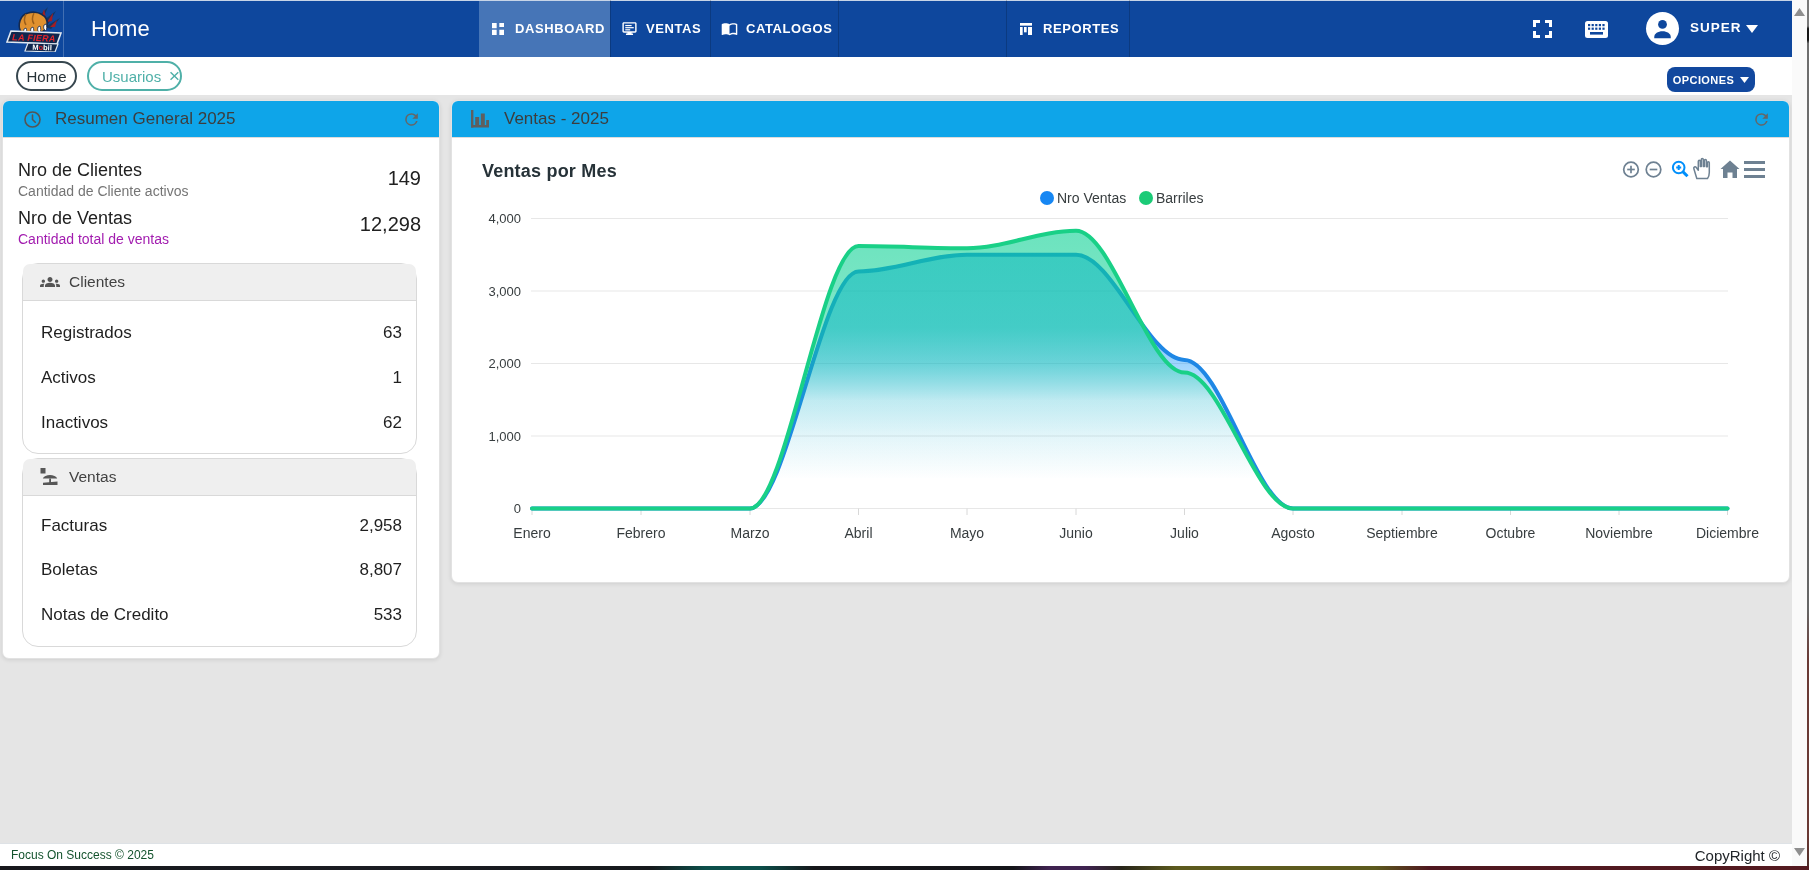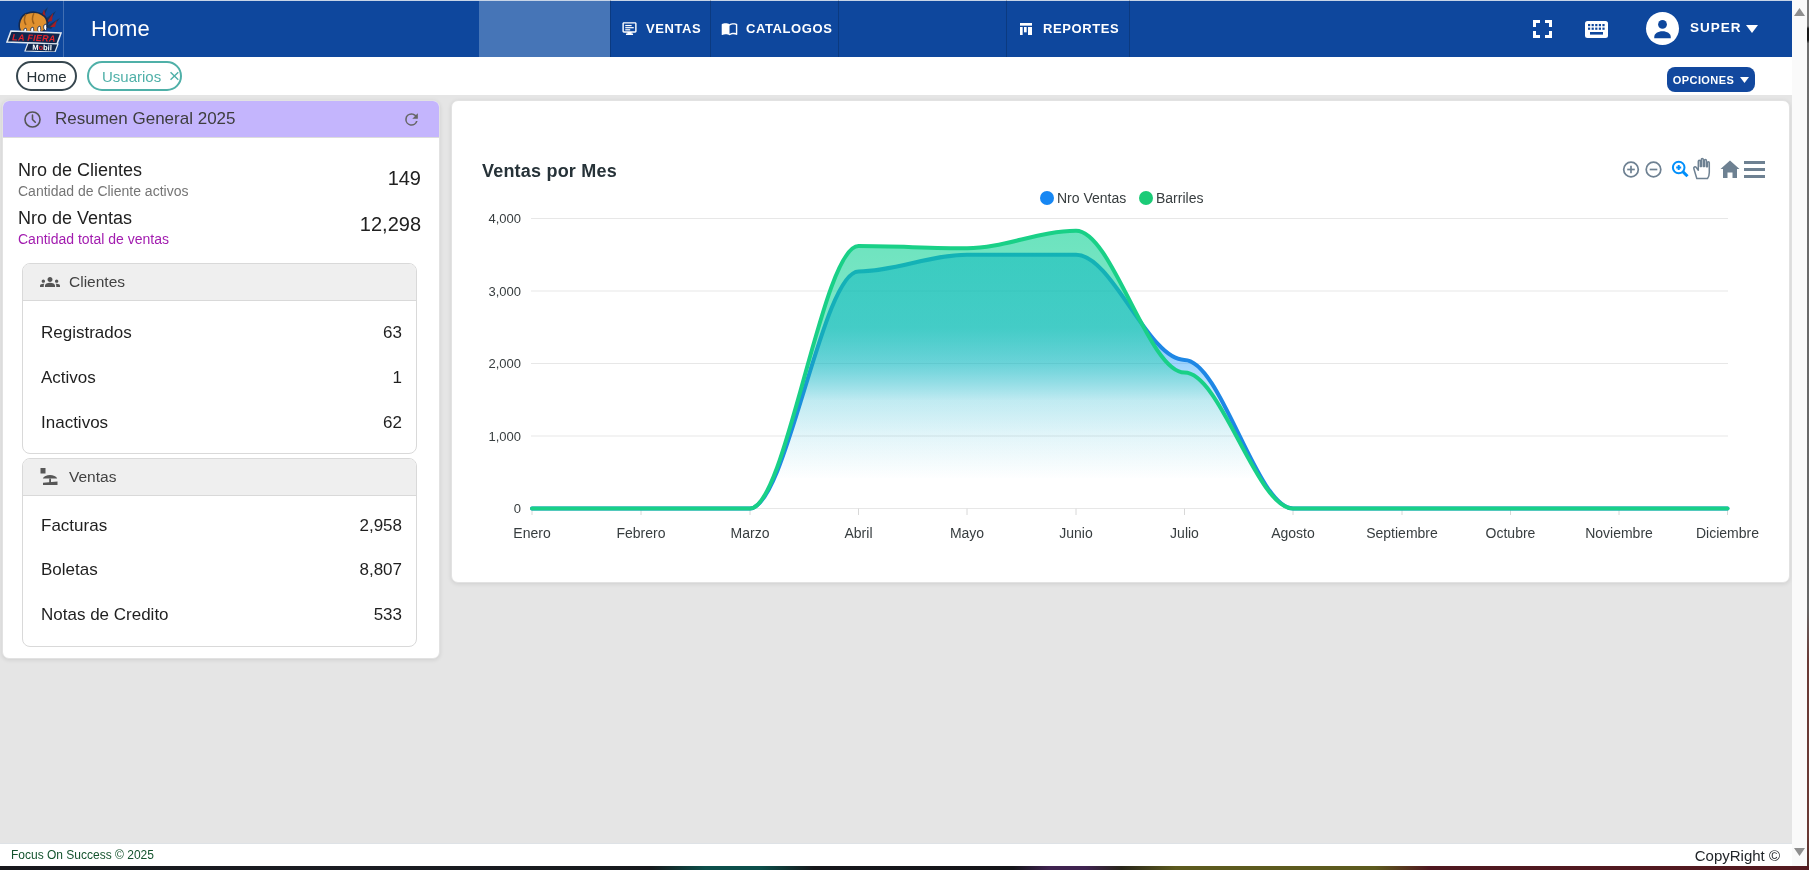--- a/index.html
+++ b/index.html
@@ -8,23 +8,23 @@
 .abs { position:absolute; }
 
 #navbar { position:absolute; left:0; top:0; width:1792px; height:57px; background:#0e479d; }
 .navitem { position:absolute; top:0; height:57px; color:#fff; font-weight:bold; font-size:13px; letter-spacing:0.6px; display:flex; align-items:center; }
 .navdiv { position:absolute; top:0; width:1px; height:57px; background:rgba(0,0,0,0.18); }
 
 #crumbbar { position:absolute; left:0; top:57px; width:1792px; height:38px; background:#ffffff; }
 .chip { position:absolute; top:4px; height:30px; border-radius:15px; background:#fff; display:flex; align-items:center; font-size:15px; }
 
 .panel { position:absolute; background:#fff; border:1px solid #e2e2e2; border-radius:7px; box-shadow:0 1px 4px rgba(0,0,0,0.10); }
-.phead { position:absolute; left:0; top:0; right:0; height:37px; background:#c4b5fd; border-bottom:1px solid #dcdcdc; border-radius:6px 6px 0 0; display:flex; align-items:center; }
+.phead { position:absolute; left:0; top:0; right:0; height:37px; background:#0ea5e9; border-bottom:1px solid #dcdcdc; border-radius:6px 6px 0 0; display:flex; align-items:center; }
 .ptitle { font-size:17px; color:#3d3d3d; }
-.subcard { position:absolute; background:#fff; border:1px solid #d9d9d9; border-radius:8px; }
+.subcard { position:absolute; background:#fff; border:1px solid #d9d9d9; border-radius:16px; }
 .subhead { position:absolute; left:0; top:0; right:0; height:37px; background:#efefef; border-bottom:1px solid #d9d9d9; border-radius:7px 7px 0 0; display:flex; align-items:center; }
 .row-l { position:absolute; left:18px; font-size:17px; color:#1f1f1f; }
 .row-v { position:absolute; right:14px; font-size:17px; color:#1f1f1f; text-align:right; }
 
 #footer { position:absolute; left:0; top:843px; width:1792px; height:23px; background:#fff; border-top:1px solid #dee2e6; }
 
 #sbar { position:absolute; left:1792px; top:0; width:15px; height:870px; background:#fafafa; }
 #sedge { position:absolute; left:1807px; top:0; width:2px; height:870px; background:linear-gradient(180deg,#7a7a7a 0%,#7a7a7a 3%,#161616 3.3%,#161616 4.6%,#6e6e6e 5%,#666666 70%,#6a3a35 76%,#6a3a35 96%,#4a2a26 100%); }
 #bstrip { position:absolute; left:0; top:866px; width:1809px; height:4px;
   background:linear-gradient(90deg,#17181c 0%,#1a1c22 20%,#16191c 36%,#0c4f4a 39%,#0c4f4a 42%,#15161a 45%,#141519 56%,#3f2350 58%,#3f2350 60%,#28251a 62%,#5c5a1e 65%,#5c5a1e 76%,#4f181f 79%,#541a20 100%); }
@@ -61,20 +61,26 @@
   <div class="abs" style="left:63px; top:0; width:1px; height:57px; background:rgba(255,255,255,0.22);"></div>
   <div class="abs" style="left:91px; top:16px; color:#fff; font-size:22px;">Home</div>
 
   <div class="abs" style="left:479px; top:1px; width:131px; height:56px; background:#4675b7;"></div>
   <div class="abs" style="left:0; top:0; width:1792px; height:1px; background:#e8edf5; opacity:0.85;"></div>
   <div class="navdiv" style="left:610px;"></div>
   <div class="navdiv" style="left:710px;"></div>
   <div class="navdiv" style="left:838px;"></div>
   <div class="navdiv" style="left:1006px;"></div>
   <div class="navdiv" style="left:1129px;"></div>
+  <div class="navitem" style="left:490px;">
+    <svg width="16" height="16" viewBox="0 0 24 24" fill="#fff">
+        <path d="M3 11h7V3H3v8zm0 10h7v-8H3v8zm11 0h7V13h-7v8zm0-18v6h7V3h-7z"></path>
+      </svg>
+    <span style="margin-left:9px;">DASHBOARD</span>
+  </div>
   <div class="navitem" style="left:621px;">
     <svg width="17" height="17" viewBox="0 0 24 24" fill="#fff">
         <path d="M20 3H4c-1.1 0-2 .9-2 2v11c0 1.1.9 2 2 2h5v1H7v2h10v-2h-2v-1h5c1.1 0 2-.9 2-2V5c0-1.1-.9-2-2-2zm0 13H4V5h16v11z"></path>
         <rect x="6" y="7" width="9" height="1.7" fill="#fff"></rect>
         <rect x="6" y="10" width="12" height="1.7" fill="#fff"></rect>
         <rect x="6" y="13" width="7" height="1.7" fill="#fff"></rect>
       </svg>
     <span style="margin-left:8px;">VENTAS</span>
   </div>
   <div class="navitem" style="left:721px;">
@@ -178,20 +184,33 @@
     </div>
     <div class="row-l" style="top:57px;">Facturas</div>
       <div class="row-v" style="top:57px;">2,958</div>
     <div class="row-l" style="top:101px;">Boletas</div>
       <div class="row-v" style="top:101px;">8,807</div>
     <div class="row-l" style="top:146px;">Notas de Credito</div>
       <div class="row-v" style="top:146px;">533</div>
   </div>
 </div>
 <div class="panel" id="rpanel" style="left:451px; top:100px; width:1339px; height:483px;">
+  <div class="phead">
+    <svg style="margin-left:19px;" width="20" height="20" viewBox="0 0 20 20" fill="#5f5f5f">
+        <rect x="0" y="1" width="2.4" height="17.5"></rect>
+        <rect x="0" y="16" width="18" height="2.5"></rect>
+        <rect x="4.2" y="8" width="4" height="8"></rect>
+        <rect x="9.8" y="4.5" width="4" height="11.5"></rect>
+        <rect x="15.2" y="11" width="2.8" height="5"></rect>
+      </svg>
+    <span class="ptitle" style="margin-left:13px;">Ventas - 2025</span>
+    <svg class="abs" style="right:18px; top:9px;" width="19" height="19" viewBox="0 0 24 24" fill="#666">
+        <path d="M17.65 6.35A7.96 7.96 0 0 0 12 4a8 8 0 1 0 7.73 10h-2.08A6 6 0 1 1 12 6c1.66 0 3.14.69 4.22 1.78L13 11h7V4l-2.35 2.35z"></path>
+      </svg>
+  </div>
   <svg class="abs" style="left:0; top:0;" width="1339" height="483" viewBox="0 0 1339 483">
     <defs>
       <linearGradient id="gfill" x1="0" y1="115" x2="0" y2="408" gradientUnits="userSpaceOnUse">
         <stop offset="0" stop-color="#0cd194" stop-opacity="0.62"></stop>
         <stop offset="0.38" stop-color="#0cd194" stop-opacity="0.52"></stop>
         <stop offset="0.505" stop-color="#0cd194" stop-opacity="0.35"></stop>
         <stop offset="0.63" stop-color="#0cd194" stop-opacity="0.12"></stop>
         <stop offset="0.75" stop-color="#0cd194" stop-opacity="0.05"></stop>
         <stop offset="0.9" stop-color="#0cd194" stop-opacity="0"></stop>
       </linearGradient>&gt;&gt;

